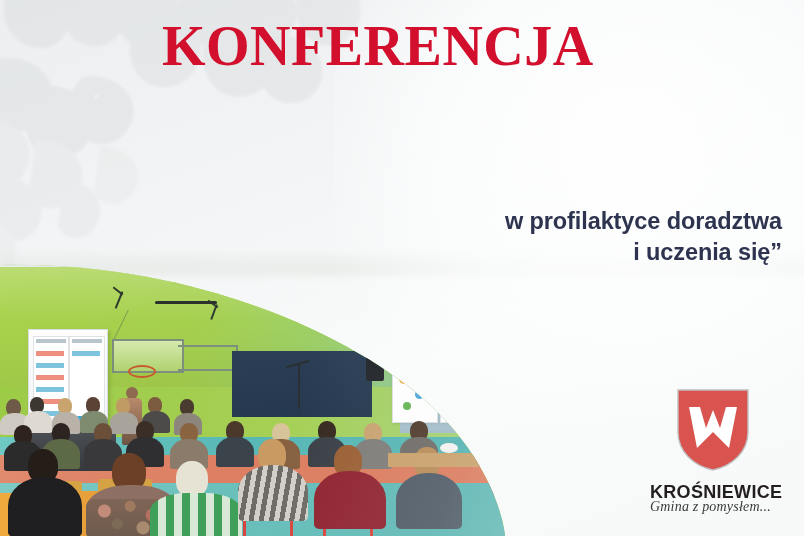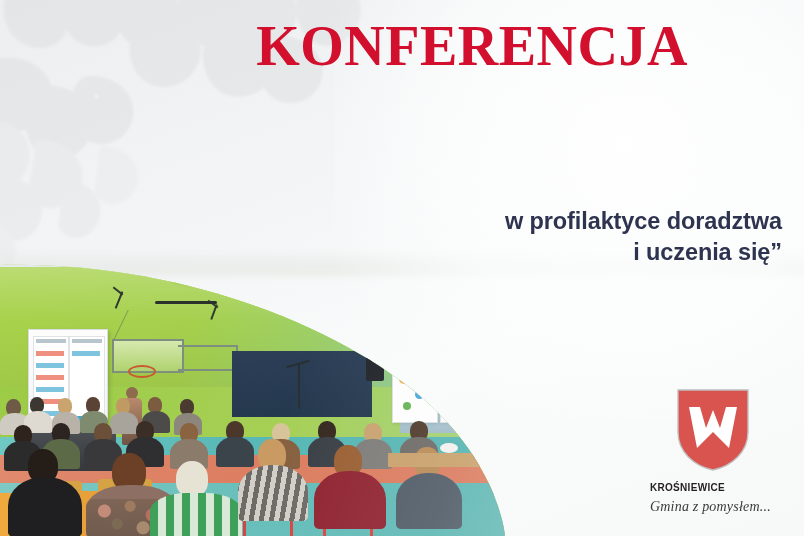--- a/index.html
+++ b/index.html
@@ -42,21 +42,21 @@
       radial-gradient(circle at 57% 22%, rgba(255,255,255,.8) 0 2px, transparent 3px),
       radial-gradient(circle at 78% 12%, rgba(255,255,255,.7) 0 1.5px, transparent 2.5px),
       radial-gradient(circle at 88% 30%, rgba(255,255,255,.8) 0 2px, transparent 3px),
       radial-gradient(circle at 66% 46%, rgba(255,255,255,.6) 0 1.5px, transparent 2.5px),
       radial-gradient(circle at 45% 60%, rgba(255,255,255,.6) 0 1.5px, transparent 2.5px);
   }
 
   
   .headline{
     position:absolute;right:22px;top:18px;width:620px;
-    text-align:center;line-height:1.0;
+    text-align:left;line-height:1.0;
   }
   .headline .l1{
     display:block;
     font-family:"Liberation Serif", serif;
     font-weight:700;
     font-size:56px;
     letter-spacing:.5px;
     color:#d2102e;
   }
   .headline .l2{
@@ -237,21 +237,21 @@
     pointer-events:none;
   }
 
   
   .crest{position:absolute;left:676px;top:388px;width:74px;height:84px;}
   .crest svg{display:block;width:100%;height:100%;}
   .crest-name{
     position:absolute;left:650px;top:482px;width:150px;
     text-align:left;
     font-family:"Liberation Sans", sans-serif;
-    font-weight:700;font-size:10px;letter-spacing:.3px;color:#231f20;
+    font-weight:700;font-size:18px;letter-spacing:.3px;color:#231f20;
   }
   .crest-tag{
     position:absolute;left:650px;top:499px;width:150px;
     text-align:left;
     font-family:"Liberation Serif", serif;
     font-style:italic;font-size:14px;color:#3a3a3a;letter-spacing:.2px;
   }
 </style>
 </head>
 <body>

